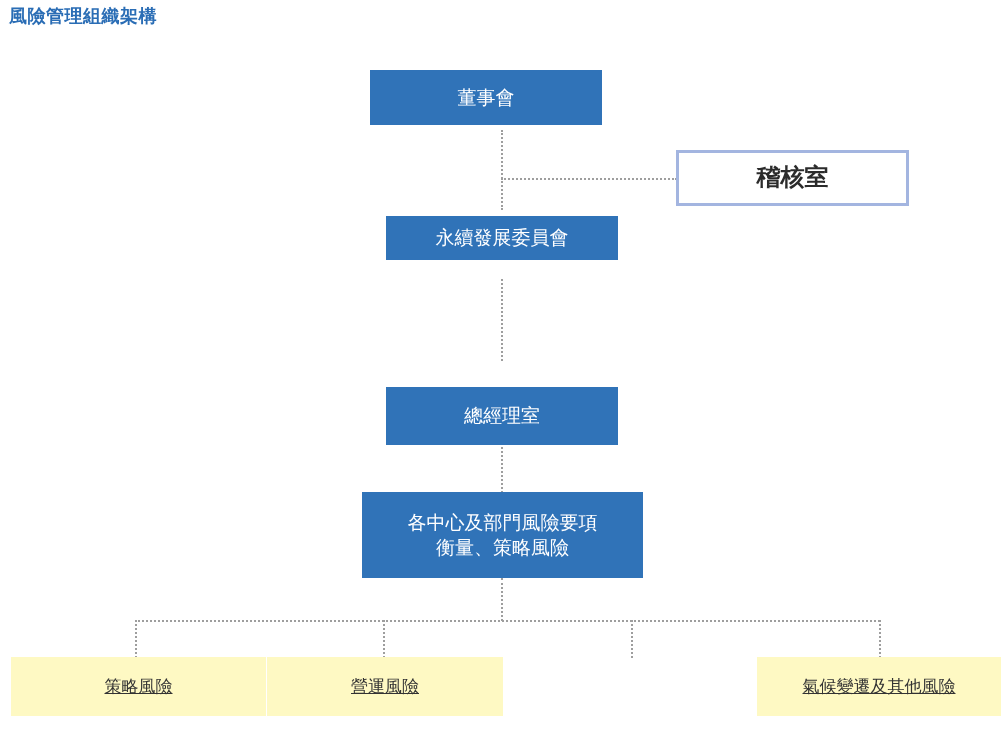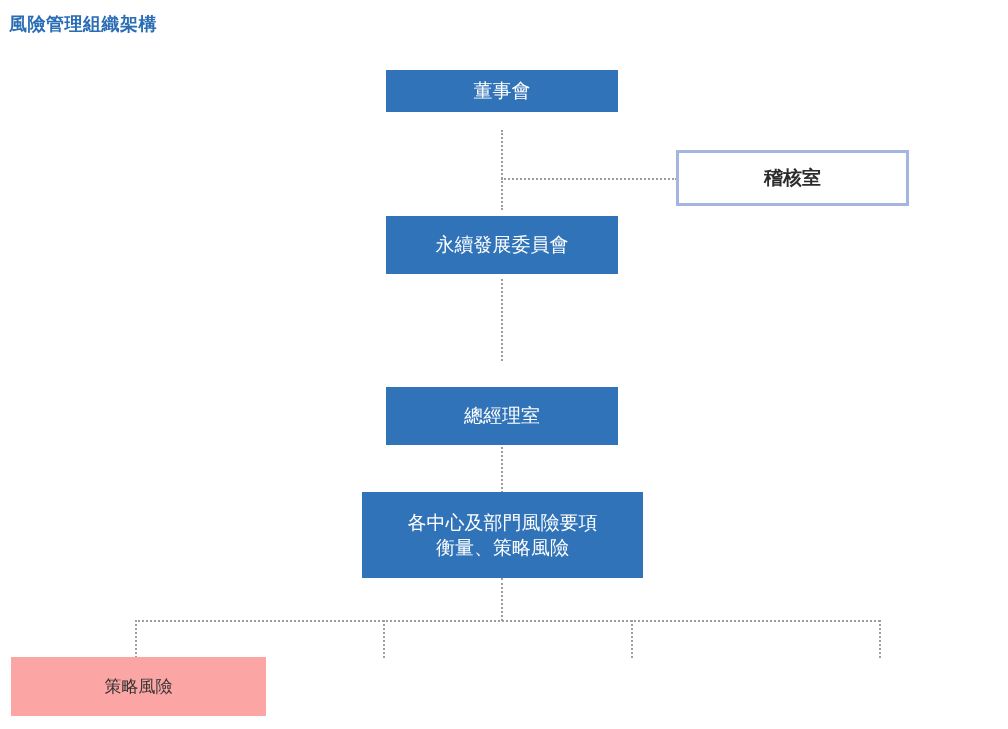--- a/index.html
+++ b/index.html
@@ -18,21 +18,21 @@
   #chart-root {
     position: absolute;
     left: 0; top: 0;
     width: 1008px;
     height: 729px;
   }
 
   .page-title {
     position: absolute;
     left: 9px;
-    top: 12px;
+    top: 4px;
     font-size: 18px;
     font-weight: bold;
     color: #2a6db5;
     letter-spacing: 0.5px;
     white-space: nowrap;
   }
 
   .node {
     position: absolute;
     box-sizing: border-box;
@@ -46,28 +46,29 @@
   .node-primary {
     background: #3073b8;
     color: #ffffff;
     font-size: 19px;
   }
 
   .node-outline {
     background: #ffffff;
     border: 3px solid #a3b5e0;
     color: #2b2b2b;
-    font-size: 19px;
+    font-size: 24px;
     font-weight: bold;
   }
 
   .node-leaf {
-    background: #fca5a5;
+    background: #fef9c3;
     color: #333333;
     font-size: 17px;
+    text-decoration: underline;
   }
 
   .node-label {
     display: block;
     white-space: pre-line;
   }
 
   
   .conn-v {
     position: absolute;
@@ -86,23 +87,23 @@
   #spine-gm-center      { left: 501px; top: 419px;  height: 74px; }
   #spine-center-bus     { left: 501px; top: 578px;  height: 43px; }
   #branch-audit         { left: 501px; top: 178px;  width: 176px; }
   #bus-leaves           { left: 135px; top: 620px;  width: 745px; }
   #drop-leaf-0          { left: 135px; top: 620px;  height: 38px; }
   #drop-leaf-1          { left: 383px; top: 620px;  height: 38px; }
   #drop-leaf-2          { left: 631px; top: 620px;  height: 38px; }
   #drop-leaf-3          { left: 879px; top: 620px;  height: 38px; }
 
   
-  #node-board    { left: 386px; top: 70px;  width: 232px; height: 42px; }
+  #node-board    { left: 370px; top: 70px;  width: 232px; height: 55px; }
   #node-audit    { left: 676px; top: 150px; width: 233px; height: 56px; }
-  #node-sustain  { left: 386px; top: 216px; width: 232px; height: 58px; }
+  #node-sustain  { left: 386px; top: 216px; width: 232px; height: 44px; }
   #node-gm       { left: 386px; top: 361px; width: 232px; height: 58px; margin-top: 26px; }
   #node-center   { left: 362px; top: 492px; width: 281px; height: 86px; }
 
   #node-leaf-0 { left: 11px;  top: 657px; width: 255px; height: 59px; }
   #node-leaf-1 { left: 267px; top: 657px; width: 236px; height: 59px; }
   #node-leaf-2 { left: 515px; top: 657px; width: 233px; height: 59px; }
   #node-leaf-3 { left: 757px; top: 657px; width: 244px; height: 59px; }
 </style>
 </head>
 <body>
@@ -140,16 +141,22 @@
 
   <div class="node node-primary" id="node-center">
     <span class="node-label">各中心及部門風險要項
 衡量、策略風險</span>
   </div>
 
   <div class="node node-leaf" id="node-leaf-0">
     <span class="node-label">策略風險</span>
   </div>
 
+  <div class="node node-leaf" id="node-leaf-1">
+    <span class="node-label">營運風險</span>
+  </div>
 
 
+  <div class="node node-leaf" id="node-leaf-3">
+    <span class="node-label">氣候變遷及其他風險</span>
+  </div>
 
 </div>
 
 </body></html>

